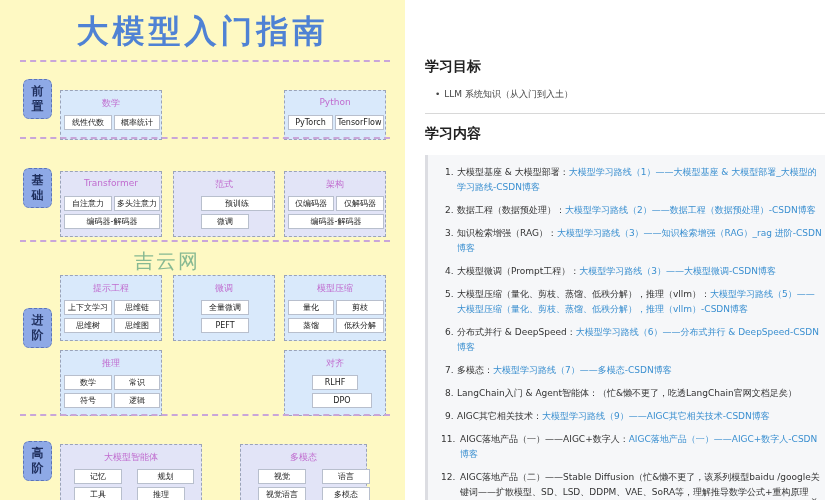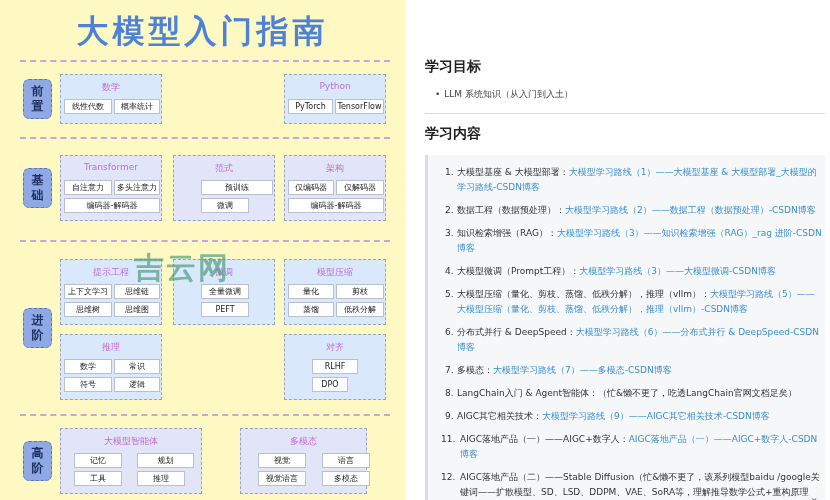--- a/index.html
+++ b/index.html
@@ -6,27 +6,27 @@
     html, body { width: 830px; height: 500px; overflow: hidden; background: #ffffff; }
     body { font-family: "DejaVu Sans", "Liberation Sans", sans-serif; position: relative; }
 
     
     .roadmap { position: absolute; left: 0; top: 0; width: 405px; height: 500px; background: #fef9c3; }
     .rm-title { position: absolute; left: 0; top: 10px; width: 405px; text-align: center; font-size: 32px; font-weight: bold; color: #4f82d4; letter-spacing: 4px; }
     .divider { position: absolute; left: 20px; width: 370px; border-top: 2px dashed #c9a6d9; }
 
     .stage-label { position: absolute; left: 23px; width: 29px; background: #8ea9e6; border: 1px dashed #5b74b8; border-radius: 6px; color: #1f2f5e; font-weight: bold; font-size: 12px; line-height: 15px; display: flex; flex-direction: column; align-items: center; justify-content: center; }
 
-    .group { position: absolute; border: 1px dashed #9aa3b8; }
+    .group { position: absolute; border: 1px dashed #9aa3b8; margin-top: 16px; }
     .group.blue { background: #d9e9fb; }
     .group.lav { background: #e2e4f7; }
     .group-title { position: absolute; left: 0; right: 0; top: 6px; text-align: center; font-size: 9px; color: #c06ccf; }
     .chip { position: absolute; height: 15px; background: #ffffff; border: 1px solid #b8bfcd; font-size: 8px; color: #222; display: flex; align-items: center; justify-content: center; white-space: nowrap; }
 
-    .watermark { position: absolute; left: 134px; top: 248px; font-size: 30px; font-weight: bold; color: rgba(70,150,120,0.65); letter-spacing: 2px; pointer-events: none; }
+    .watermark { position: absolute; left: 134px; top: 248px; font-size: 20px; font-weight: normal; color: rgba(70,150,120,0.65); letter-spacing: 2px; pointer-events: none; }
 
     
     .article { position: absolute; left: 415px; top: 0; width: 415px; height: 364px; margin-top: 48px; }
     .h2 { position: absolute; left: 10px; font-size: 14px; font-weight: bold; color: #222; }
     .goal-item { position: absolute; left: 20px; top: 40px; font-size: 9px; color: #444; }
     .goal-item .bullet { margin-right: 4px; }
     .hr { position: absolute; left: 10px; width: 400px; border-top: 1px solid #d8d8d8; }
     .content-box { position: absolute; left: 10px; top: 107px; width: 400px; height: 390px; background: #f6f7f9; border-left: 3px solid #dcdde2; border-bottom: 2px solid #dcdde2; overflow: hidden; }
     .list { position: absolute; left: 18px; top: 10px; width: 376px; list-style: none; }
     .list li { font-size: 9px; line-height: 15px; color: #333; margin-bottom: 8px; position: relative; padding-left: 11px; }
@@ -113,21 +113,21 @@
   <div class="group blue" style="left:60px;top:334px;width:102px;height:66px">
     <div class="group-title">推理</div>
     <div class="chip" style="left:3px;top:24px;width:48px">数学</div>
     <div class="chip" style="left:53px;top:24px;width:46px">常识</div>
     <div class="chip" style="left:3px;top:42px;width:48px">符号</div>
     <div class="chip" style="left:53px;top:42px;width:46px">逻辑</div>
   </div>
   <div class="group blue" style="left:284px;top:334px;width:102px;height:66px">
     <div class="group-title">对齐</div>
     <div class="chip" style="left:27px;top:24px;width:46px">RLHF</div>
-    <div class="chip" style="left:27px;top:42px;width:36px">DPO</div>
+    <div class="chip" style="left:27px;top:42px;width:60px">DPO</div>
   </div>
 
   <div class="watermark">吉云网</div>
 
   <div class="divider" style="top:414px"></div>
 
   <div class="stage-label" style="top:441px;height:40px">
     <span>高</span>
     <span>阶</span>
   </div>

